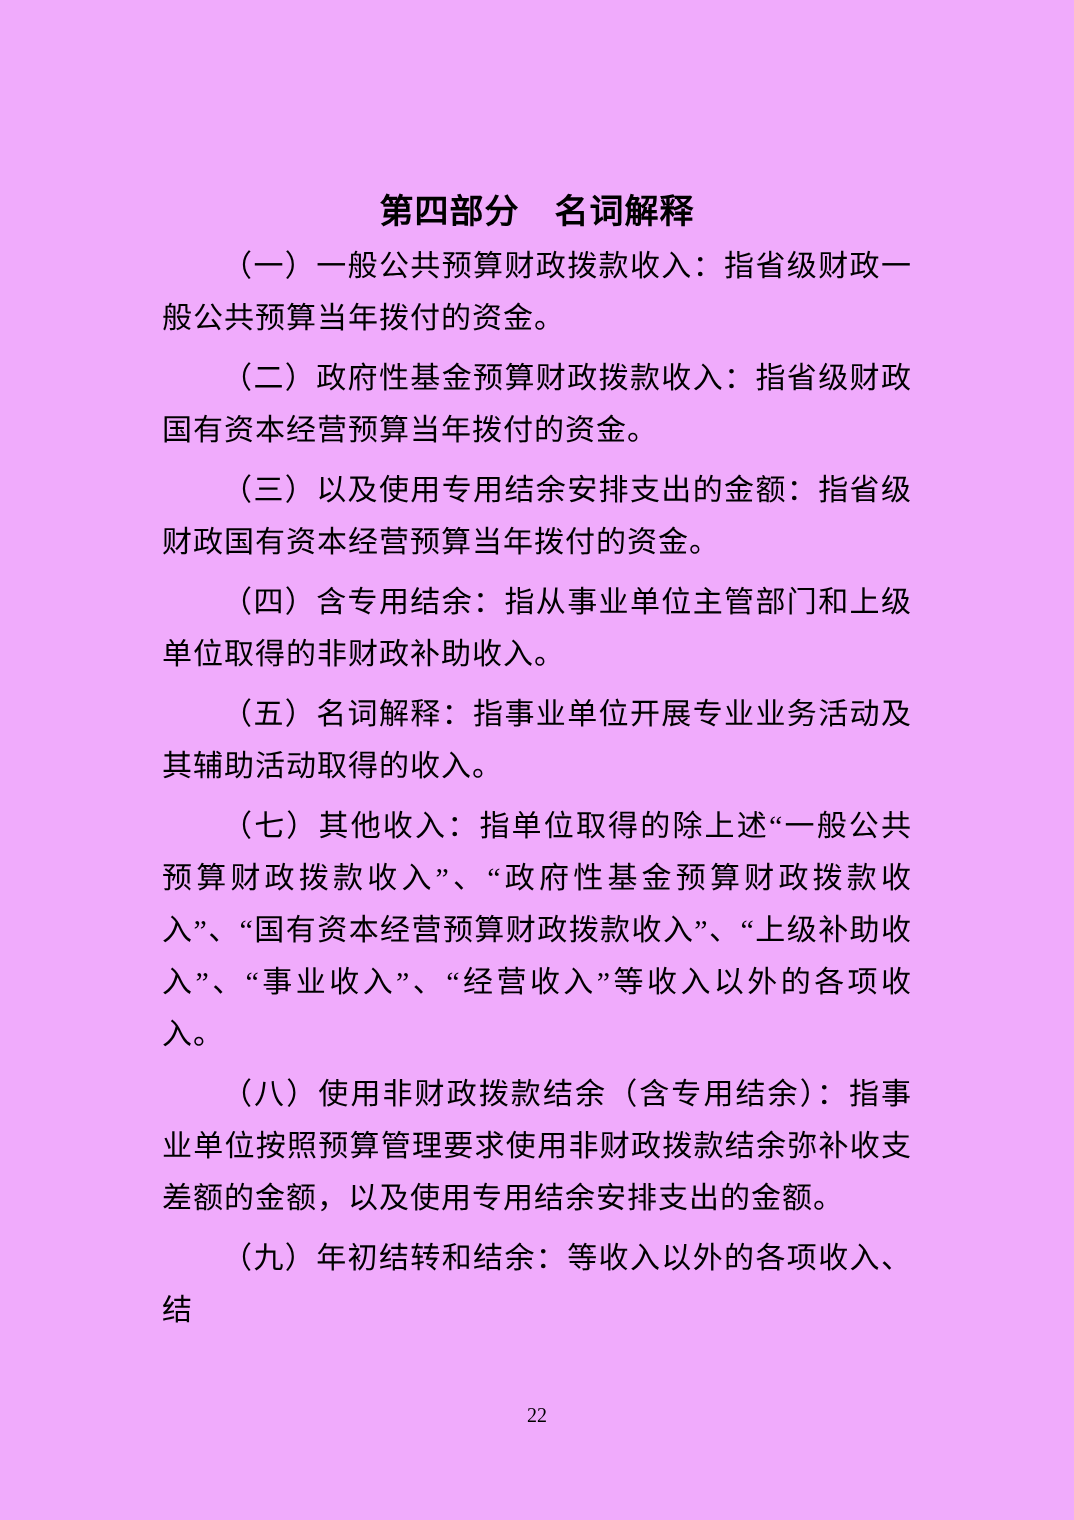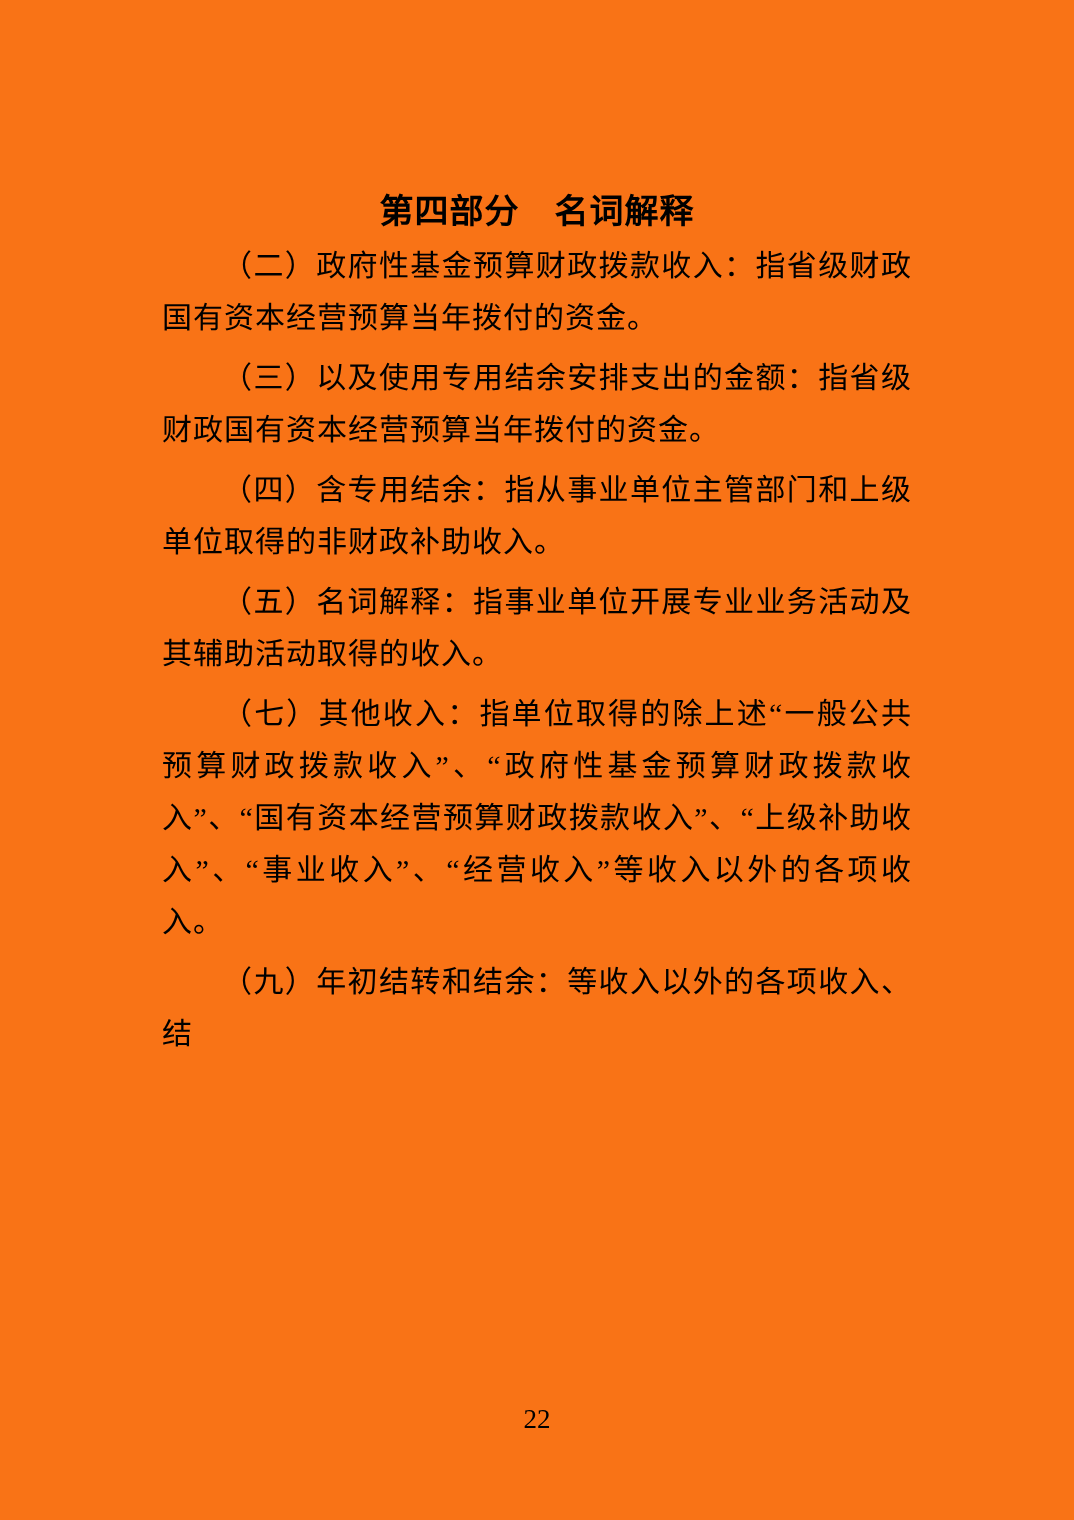--- a/index.html
+++ b/index.html
@@ -4,21 +4,21 @@
 <style>
   html, body {
     margin: 0;
     padding: 0;
     background: #ffffff;
   }
   .page {
     position: relative;
     width: 1074px;
     height: 1520px;
-    background: #f97316;
+    background: #f0abfc;
     color: #000000;
     overflow: hidden;
     font-family: "Liberation Serif", "DejaVu Serif", serif;
   }
   .title {
     margin: 0;
     padding-top: 186px;
     text-align: center;
     font-family: "Liberation Sans", "DejaVu Sans", sans-serif;
     font-weight: 700;
@@ -39,35 +39,37 @@
   .para {
     margin: 0 0 8px 0;
     text-indent: 2em;
   }
   .footer {
     position: absolute;
     left: 0;
     top: 1404px;
     width: 100%;
     text-align: center;
-    font-size: 27px;
+    font-size: 20px;
     color: #000000;
   }
 </style>
 </head>
 <body>
 
 <div class="page">
 
   <h1 class="title">第四部分　名词解释</h1>
 
   <div class="content">
+    <p class="para">（一）一般公共预算财政拨款收入：指省级财政一般公共预算当年拨付的资金。</p>
     <p class="para">（二）政府性基金预算财政拨款收入：指省级财政国有资本经营预算当年拨付的资金。</p>
     <p class="para">（三）以及使用专用结余安排支出的金额：指省级财政国有资本经营预算当年拨付的资金。</p>
     <p class="para">（四）含专用结余：指从事业单位主管部门和上级单位取得的非财政补助收入。</p>
     <p class="para">（五）名词解释：指事业单位开展专业业务活动及其辅助活动取得的收入。</p>
     <p class="para">（七）其他收入：指单位取得的除上述“一般公共预算财政拨款收入”、“政府性基金预算财政拨款收入”、“国有资本经营预算财政拨款收入”、“上级补助收入”、“事业收入”、“经营收入”等收入以外的各项收入。</p>
+    <p class="para">（八）使用非财政拨款结余（含专用结余）：指事业单位按照预算管理要求使用非财政拨款结余弥补收支差额的金额，以及使用专用结余安排支出的金额。</p>
     <p class="para">（九）年初结转和结余：等收入以外的各项收入、结</p>
   </div>
 
   <div class="footer">22</div>
 
 </div>
 
 </body></html>

